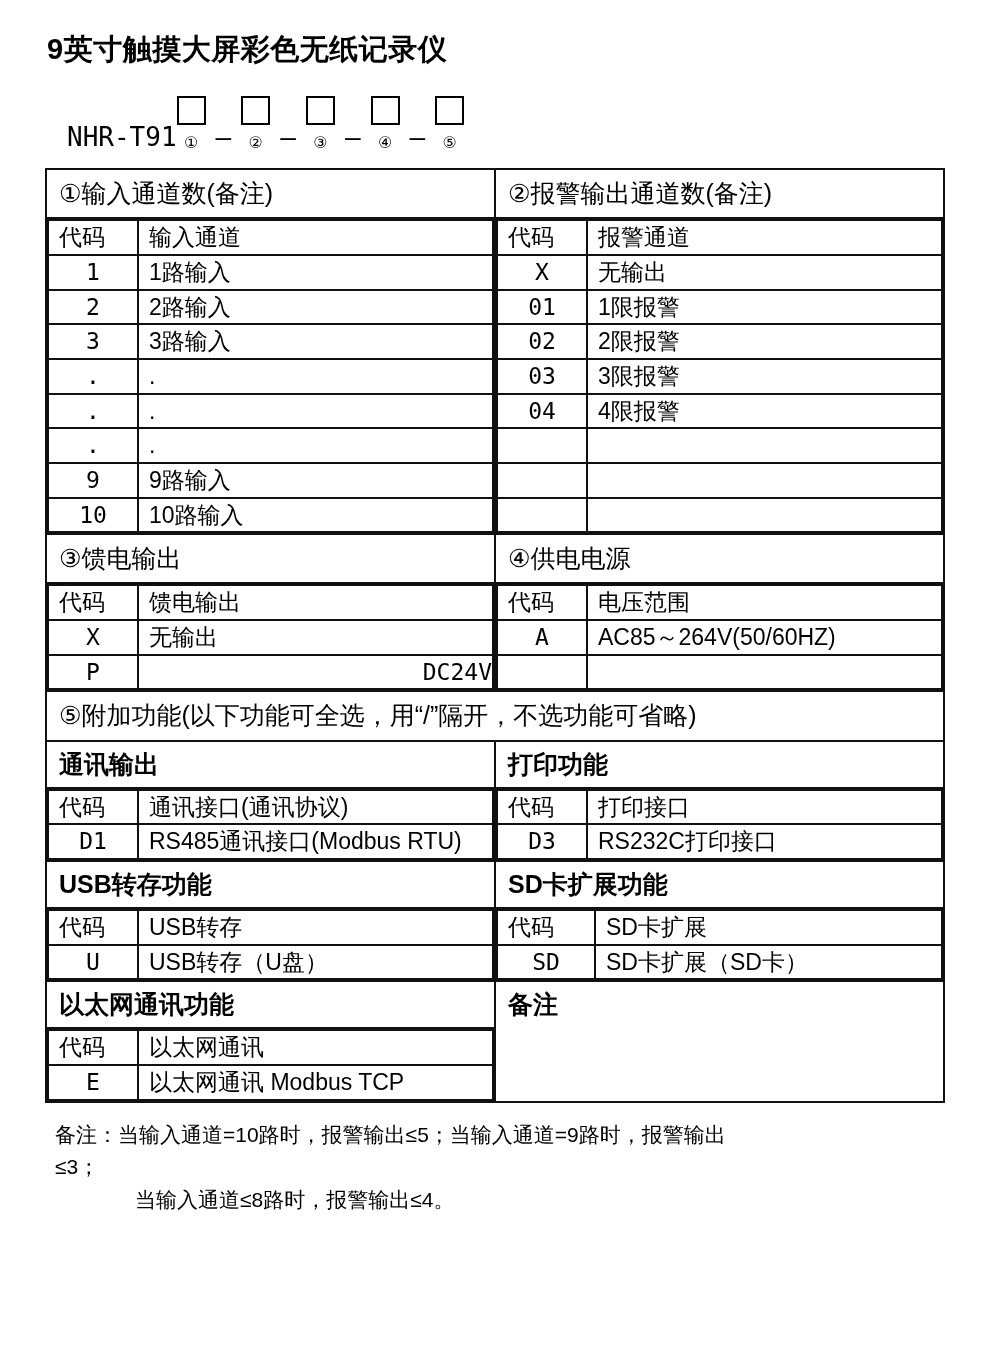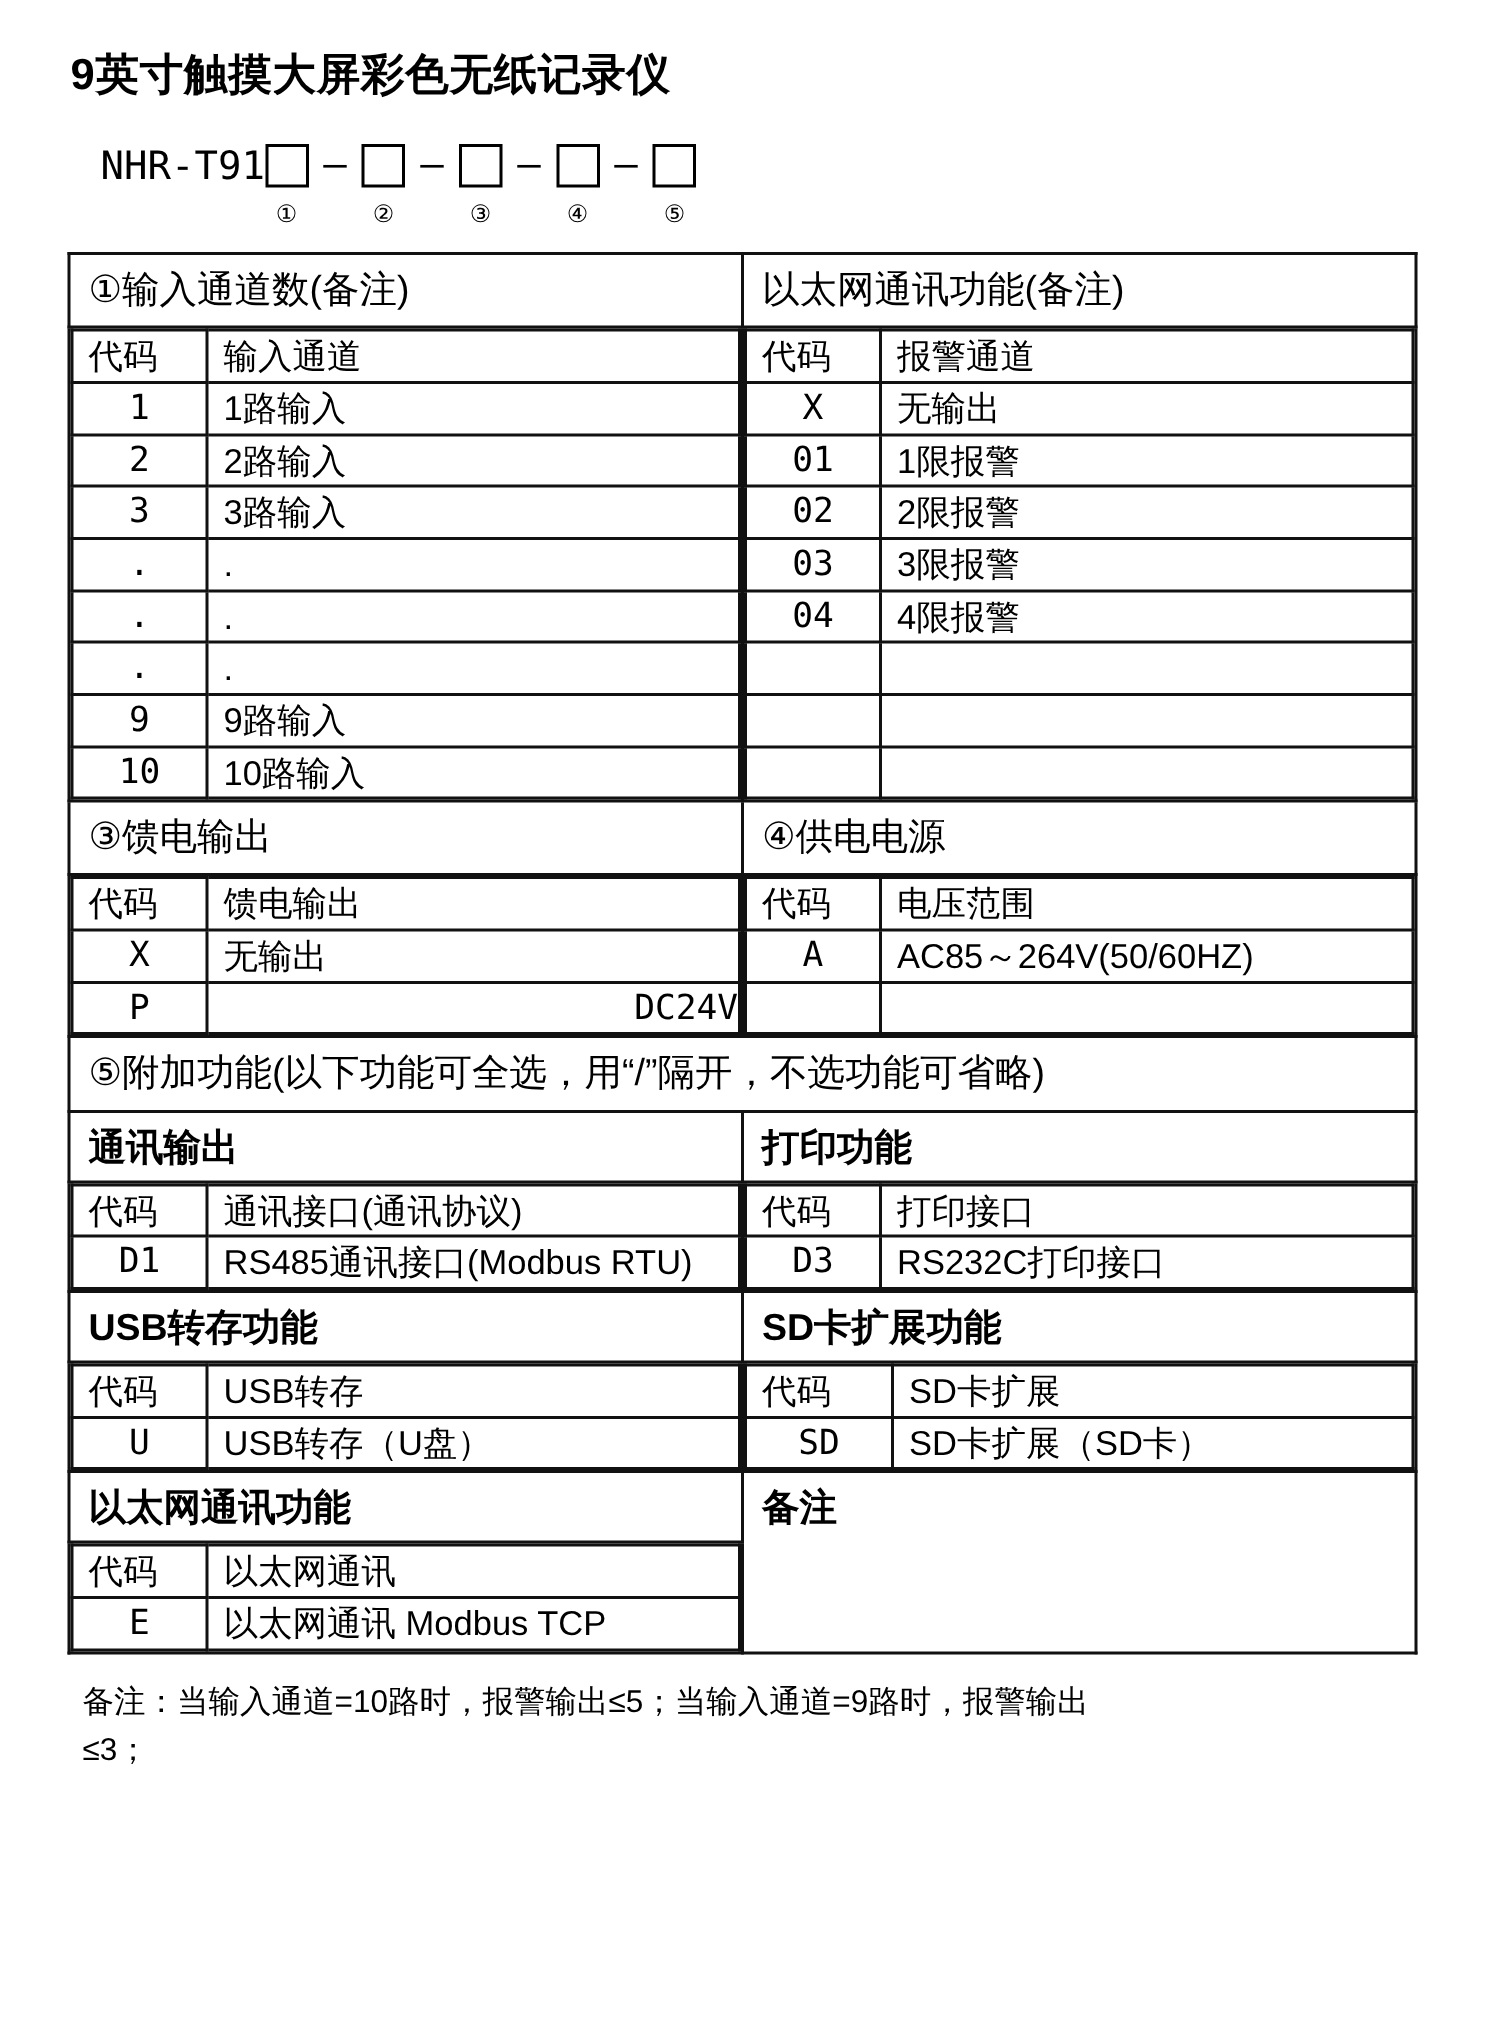--- a/index.html
+++ b/index.html
@@ -25,21 +25,21 @@
   .title {
     font-size: 29px;
     font-weight: bold;
     letter-spacing: 0.5px;
     padding-top: 30px;
     padding-left: 2px;
   }
   
   .model-row {
     display: flex;
-    align-items: flex-start;
+    align-items: flex-end;
     margin-top: 26px;
     padding-left: 22px;
   }
   .model-prefix {
     font-family: "DejaVu Sans Mono", monospace;
     font-size: 26px;
     letter-spacing: 0px;
     line-height: 30px;
   }
   .code-group {
@@ -186,21 +186,21 @@
         <col style="width:50%">
         <col style="width:50%">
       </colgroup>
 
     <tbody>
         <tr>
       <td>
         <div class="sec-head">①输入通道数(备注)</div>
       </td>
       <td>
-        <div class="sec-head">以太网通讯功能(备注)</div>
+        <div class="sec-head">②报警输出通道数(备注)</div>
       </td>
     </tr>
 
     <tr>
       <td>
         <table class="inner">
           <tbody>
                 <tr class="hline-row">
             <td class="col-code hdr-code">代码</td>
             <td class="vline desc">输入通道</td>
@@ -441,15 +441,16 @@
                 </tr>
         </tbody>
             </table>
       </td>
     </tr>
   </tbody>
     </table>
 
   <div class="note">
     <span>备注：当输入通道=10路时，报警输出≤5；当输入通道=9路时，报警输出≤3；</span>
+    <span class="l2">当输入通道≤8路时，报警输出≤4。</span>
   </div>
 
 </div>
 
 </body></html>

